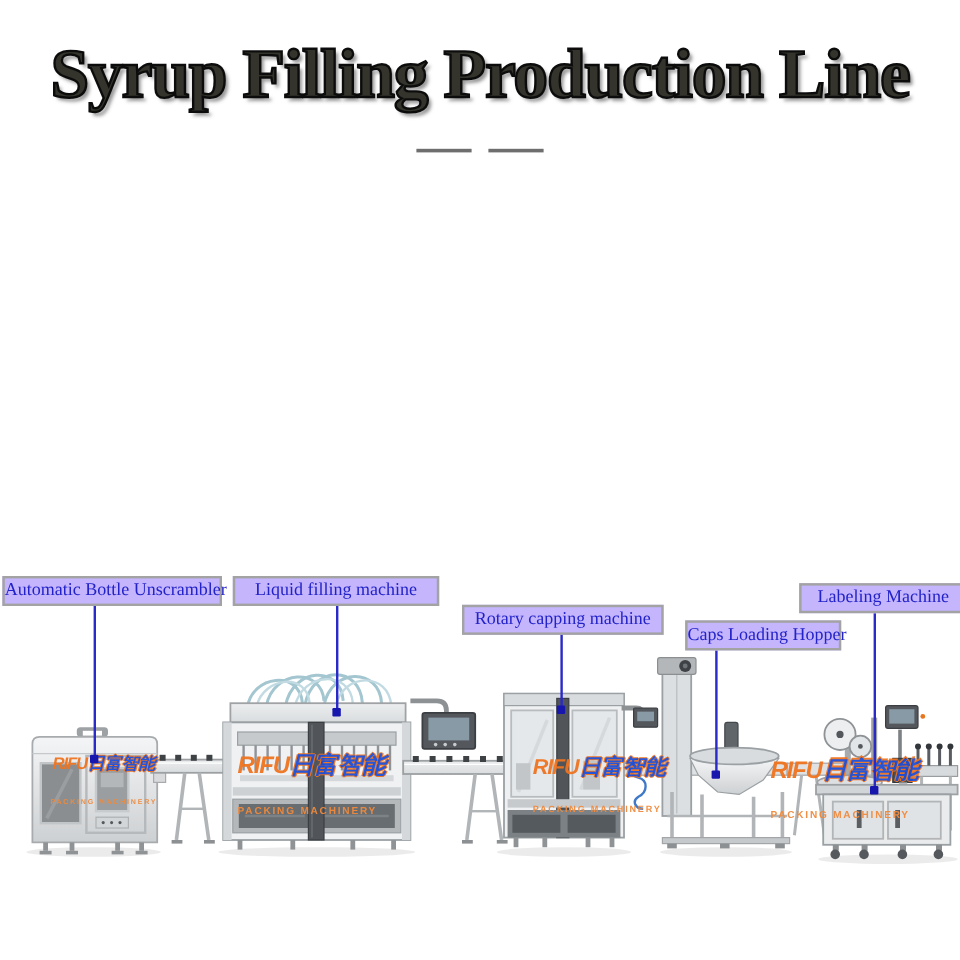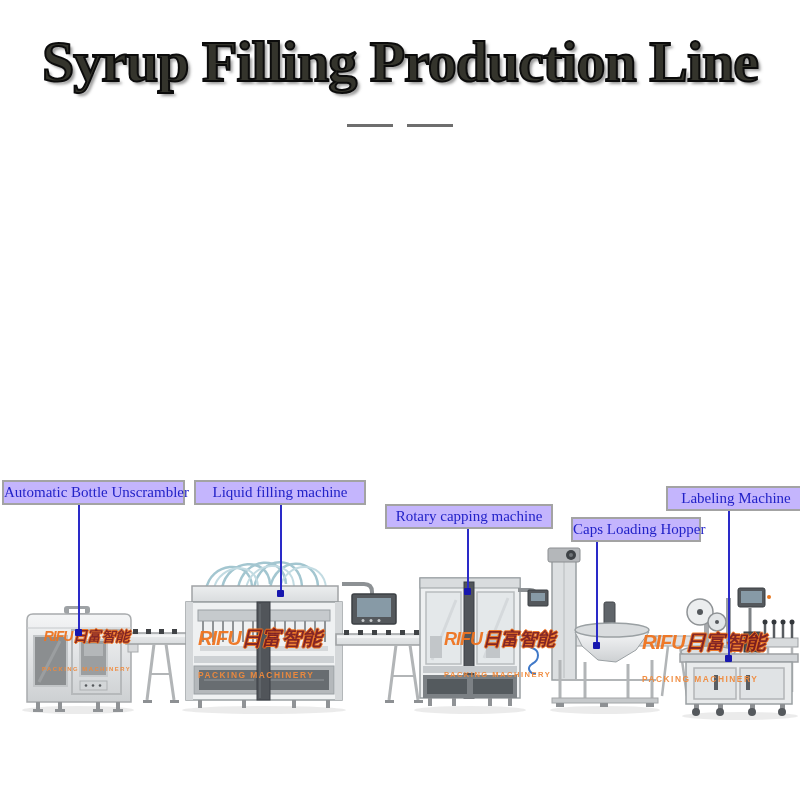--- a/index.html
+++ b/index.html
@@ -34,21 +34,21 @@
 
   
   .machines{position:absolute;left:0;top:540px;width:800px;height:190px;z-index:10;}
 
   
   .wm{position:absolute;z-index:20;opacity:.95;text-align:left;
       font-family:"Liberation Sans", sans-serif;}
   .wm-main{display:flex;align-items:center;justify-content:center;
       font-weight:900;font-style:italic;line-height:1;white-space:nowrap;}
   .wm-latin{color:#ef7420;letter-spacing:-1px;}
-  .wm-cjk{color:#7f1d1d;margin-left:1px;
+  .wm-cjk{color:#1d4ed8;margin-left:1px;
       text-shadow:1px 0 0 #ef7420,-1px 0 0 #ef7420,0 1px 0 #ef7420,0 -1px 0 #ef7420;}
   .wm-sub{color:#f08a3c;font-weight:bold;font-size:42%;letter-spacing:1.5px;
       line-height:1.1;white-space:nowrap;margin-top:23px;}
 </style>
 </head>
 <body>
 
 <div class="title">Syrup Filling Production Line</div>
 <div class="subtitle-row">
   <div class="dash"></div>

